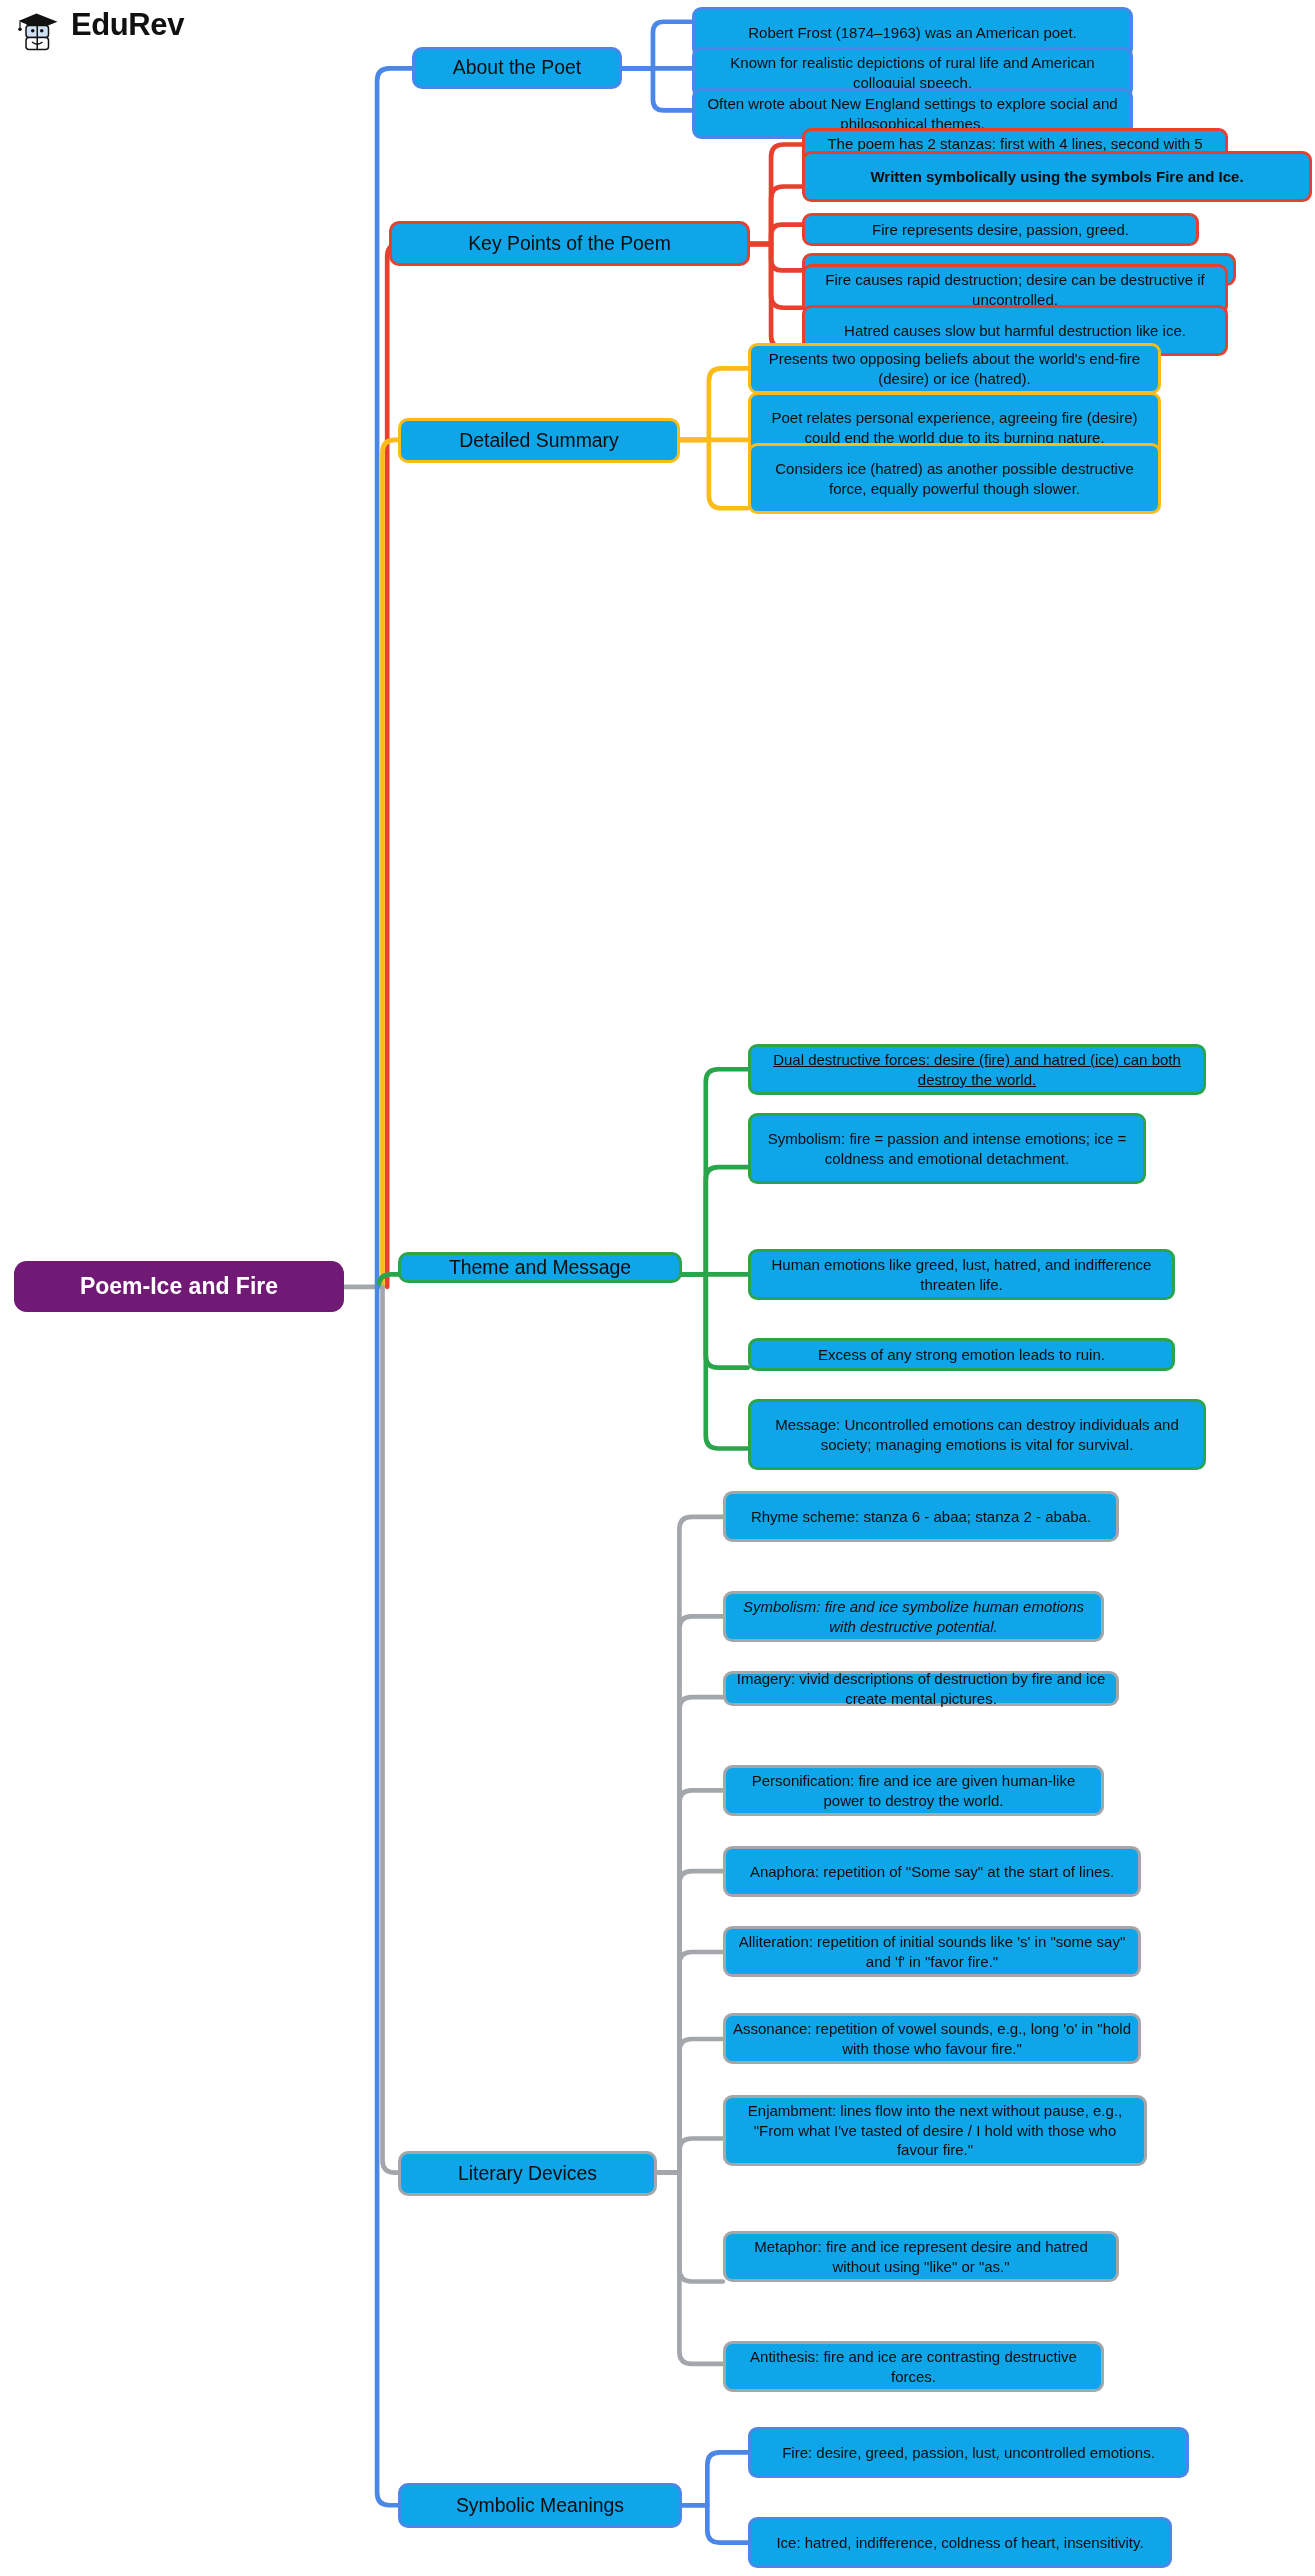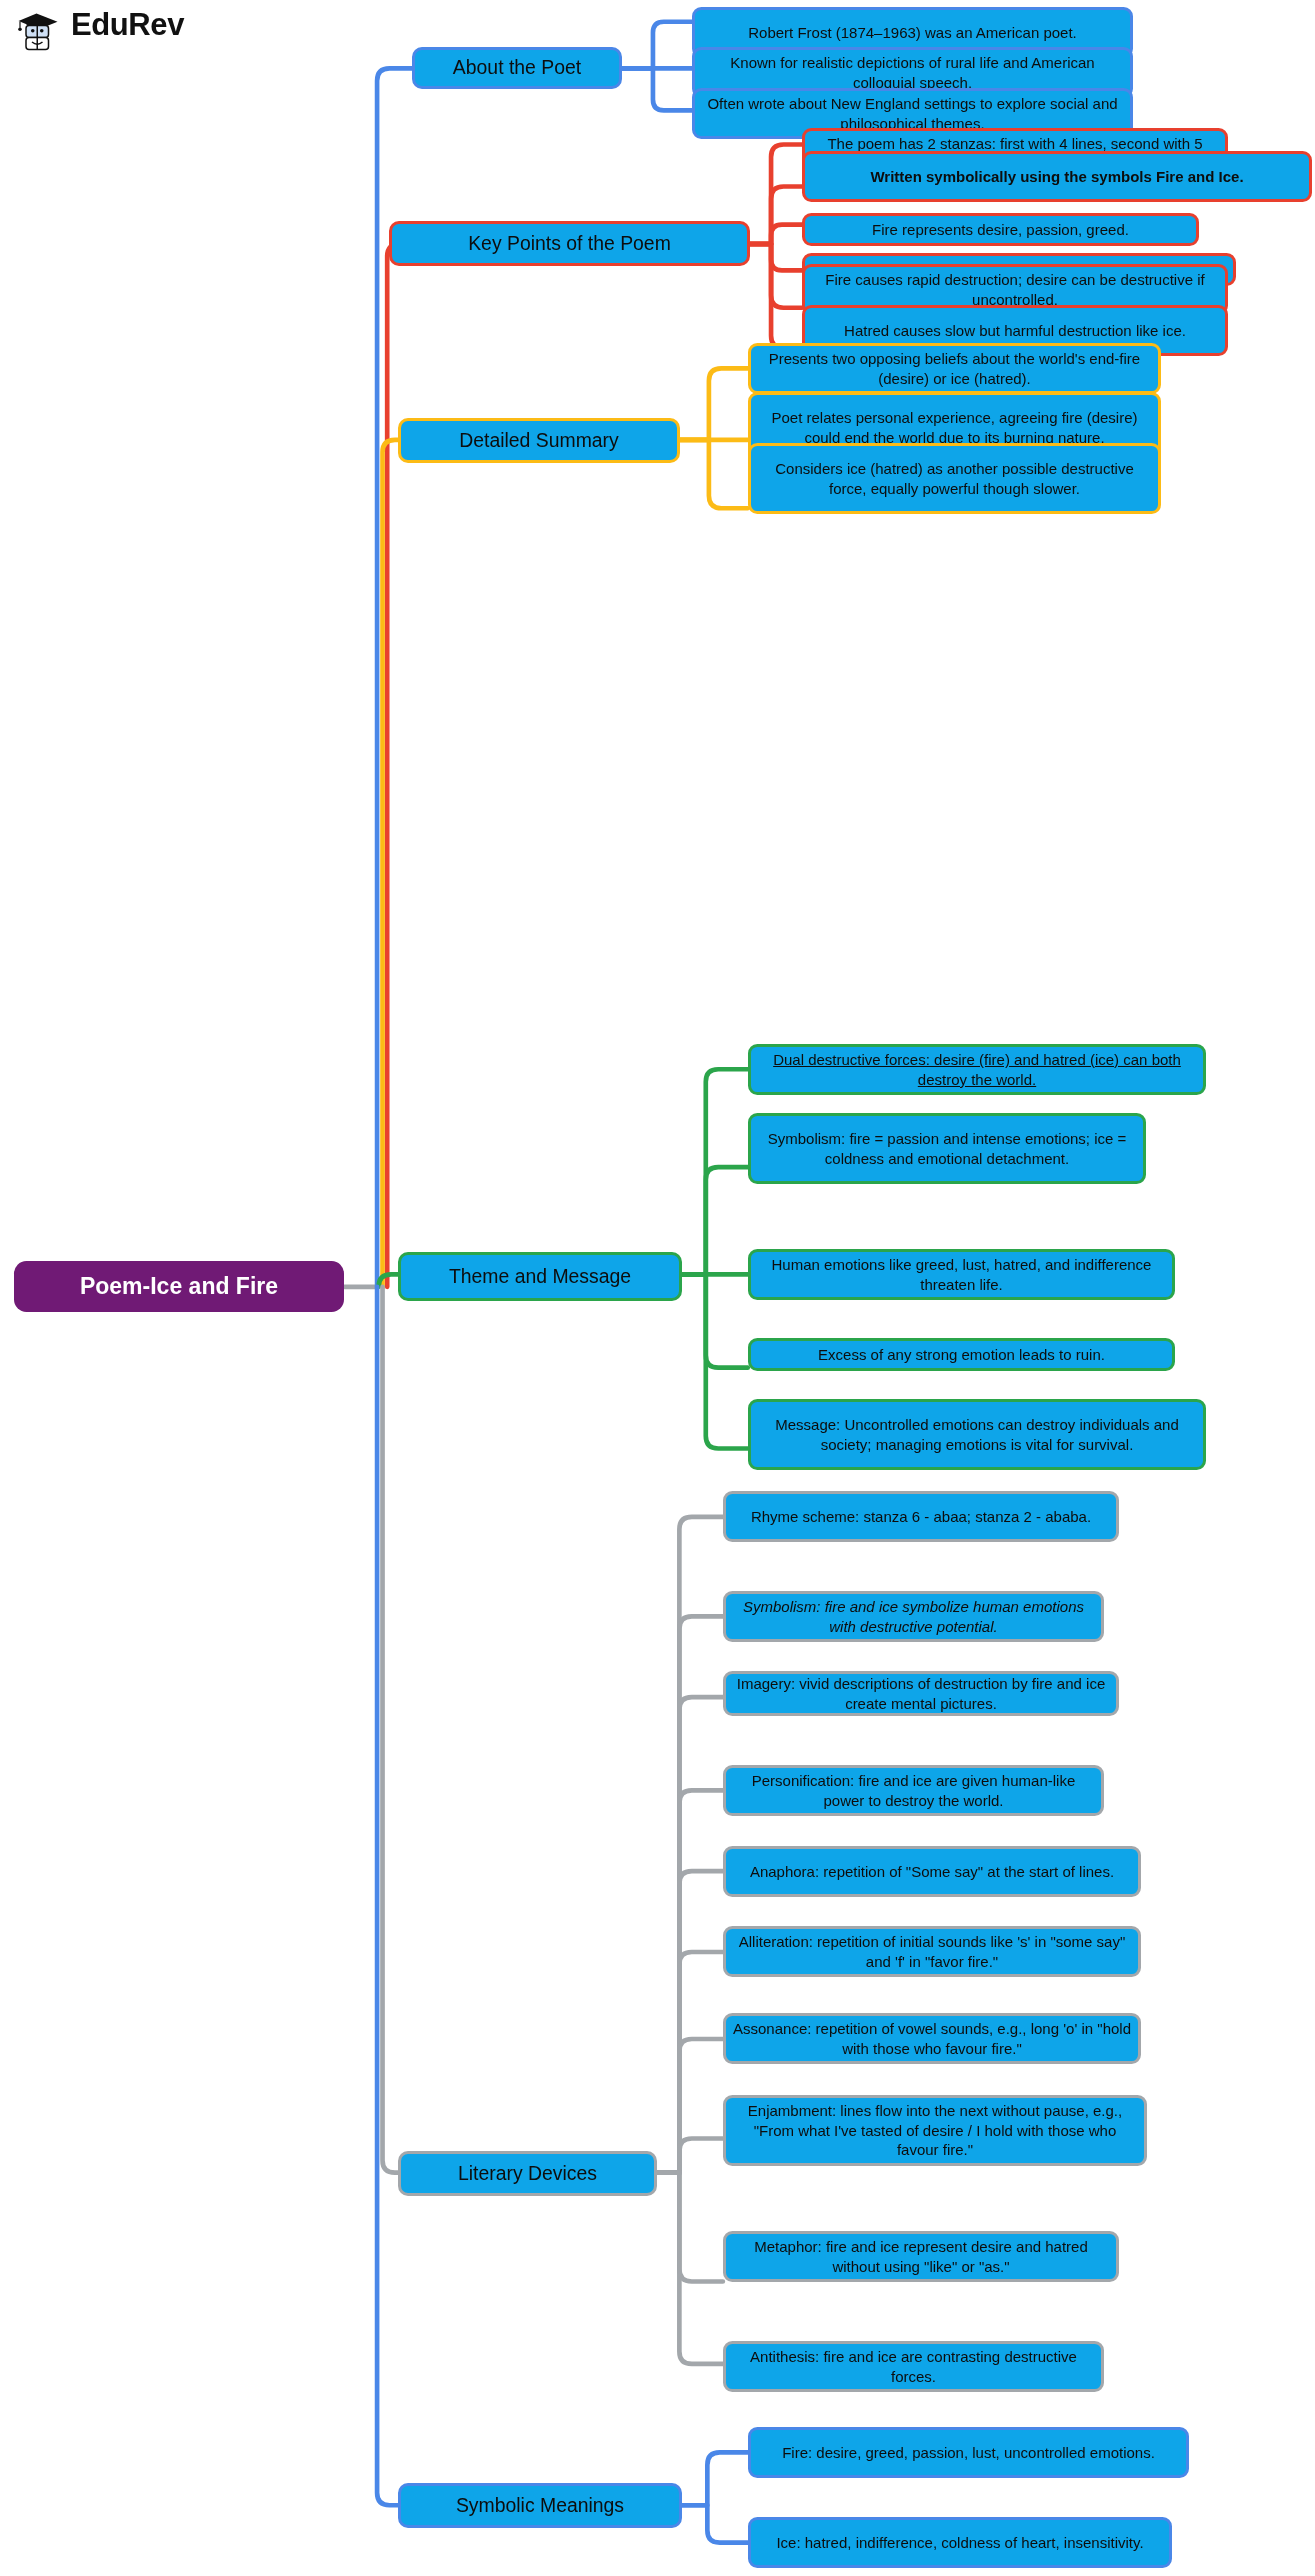--- a/index.html
+++ b/index.html
@@ -169,33 +169,33 @@
 <div class="node leaf c-red" style="left:802px; top:253px; width:434px; height:33px;">Ice represents hatred, indifference, coldness.</div>
 <div class="node leaf c-red" style="left:802px; top:264px; width:426px; height:51px;">Fire causes rapid destruction; desire can be destructive if uncontrolled.</div>
 <div class="node leaf c-red" style="left:802px; top:305px; width:426px; height:51px;">Hatred causes slow but harmful destruction like ice.</div>
 
 <div class="node branch c-orange" style="left:398px; top:418px; width:282px; height:45px;">Detailed Summary</div>
 
 <div class="node leaf c-orange" style="left:748px; top:343px; width:413px; height:51px;">Presents two opposing beliefs about the world's end-fire (desire) or ice (hatred).</div>
 <div class="node leaf c-orange" style="left:748px; top:392px; width:413px; height:71px;">Poet relates personal experience, agreeing fire (desire) could end the world due to its burning nature.</div>
 <div class="node leaf c-orange" style="left:748px; top:443px; width:413px; height:71px;">Considers ice (hatred) as another possible destructive force, equally powerful though slower.</div>
 
-<div class="node branch c-green" style="left:398px; top:1252px; width:284px; height:49px;">Theme and Message</div>
+<div class="node branch c-green" style="left:398px; top:1252px; width:284px; height:31px;">Theme and Message</div>
 
 <div class="node leaf c-green" style="left:748px; top:1044px; width:458px; height:51px;text-decoration:underline;">Dual destructive forces: desire (fire) and hatred (ice) can both destroy the world.</div>
 <div class="node leaf c-green" style="left:748px; top:1113px; width:398px; height:71px;">Symbolism: fire = passion and intense emotions; ice = coldness and emotional detachment.</div>
 <div class="node leaf c-green" style="left:748px; top:1249px; width:427px; height:51px;">Human emotions like greed, lust, hatred, and indifference threaten life.</div>
 <div class="node leaf c-green" style="left:748px; top:1338px; width:427px; height:33px;">Excess of any strong emotion leads to ruin.</div>
 <div class="node leaf c-green" style="left:748px; top:1399px; width:458px; height:71px;">Message: Uncontrolled emotions can destroy individuals and society; managing emotions is vital for survival.</div>
 
 <div class="node branch c-gray" style="left:398px; top:2151px; width:259px; height:45px;">Literary Devices</div>
 
 <div class="node leaf c-gray" style="left:723px; top:1491px; width:396px; height:51px;">Rhyme scheme: stanza 6 - abaa; stanza 2 - ababa.</div>
 <div class="node leaf c-gray" style="left:723px; top:1591px; width:381px; height:51px;font-style:italic;">Symbolism: fire and ice symbolize human emotions with destructive potential.</div>
-<div class="node leaf c-gray" style="left:723px; top:1671px; width:396px; height:45px;">Imagery: vivid descriptions of destruction by fire and ice create mental pictures.</div>
+<div class="node leaf c-gray" style="left:723px; top:1671px; width:396px; height:35px;">Imagery: vivid descriptions of destruction by fire and ice create mental pictures.</div>
 <div class="node leaf c-gray" style="left:723px; top:1765px; width:381px; height:51px;">Personification: fire and ice are given human-like power to destroy the world.</div>
 <div class="node leaf c-gray" style="left:723px; top:1846px; width:418px; height:51px;">Anaphora: repetition of "Some say" at the start of lines.</div>
 <div class="node leaf c-gray" style="left:723px; top:1926px; width:418px; height:51px;">Alliteration: repetition of initial sounds like 's' in "some say" and 'f' in "favor fire."</div>
 <div class="node leaf c-gray" style="left:723px; top:2013px; width:418px; height:51px;">Assonance: repetition of vowel sounds, e.g., long 'o' in "hold with those who favour fire."</div>
 <div class="node leaf c-gray" style="left:723px; top:2095px; width:424px; height:71px;">Enjambment: lines flow into the next without pause, e.g., "From what I've tasted of desire / I hold with those who favour fire."</div>
 <div class="node leaf c-gray" style="left:723px; top:2231px; width:396px; height:51px;">Metaphor: fire and ice represent desire and hatred without using "like" or "as."</div>
 <div class="node leaf c-gray" style="left:723px; top:2313px; width:381px; height:51px;margin-top:28px;">Antithesis: fire and ice are contrasting destructive forces.</div>
 
 <div class="node branch c-blue" style="left:398px; top:2483px; width:284px; height:45px;">Symbolic Meanings</div>
 

